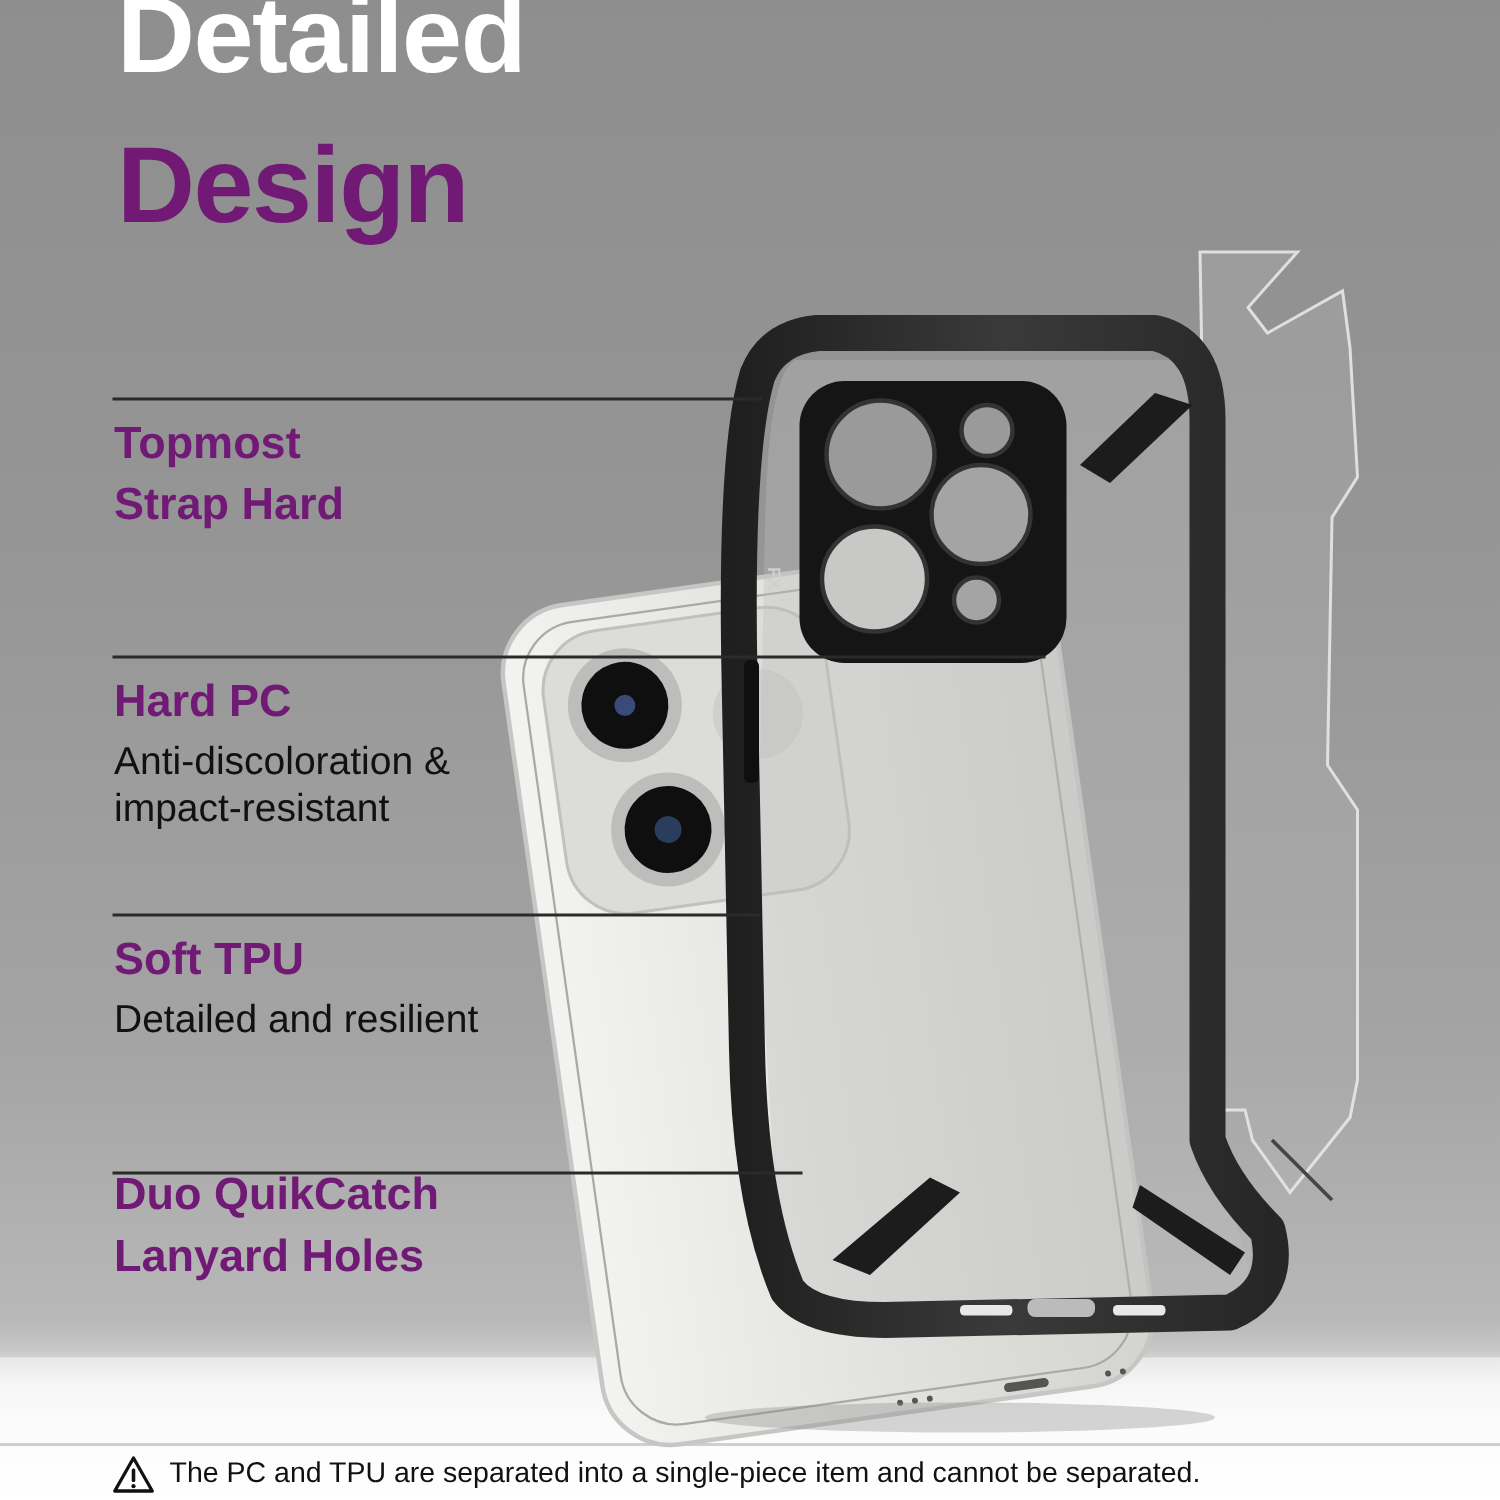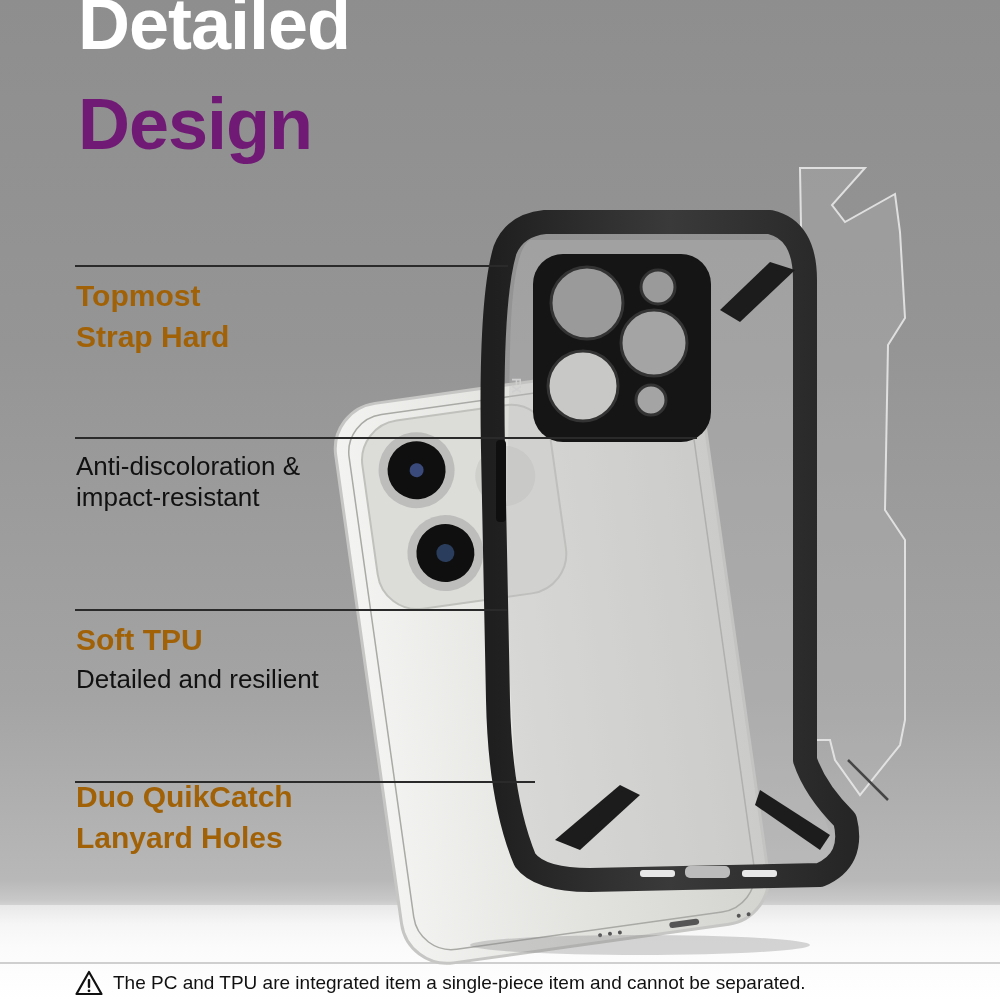--- a/index.html
+++ b/index.html
@@ -17,21 +17,21 @@
     position: absolute; left: 0; right: 0; top: 962px; height: 2px; background: #cfcfcf;
   }
   .title {
     position: absolute; left: 78px; font-weight: 700; font-size: 72px; line-height: 1; letter-spacing: -1px;
   }
   .title-1 { top: -12px; color: #ffffff; }
   .title-2 { top: 88px; color: #701a75; }
 
   .feature { position: absolute; left: 76px; }
   .feature-line { position: absolute; left: 75px; height: 1.5px; background: #2a2a2a; }
-  .feature-heading { font-weight: 700; font-size: 30px; line-height: 41px; color: #a16207; }
+  .feature-heading { font-weight: 700; font-size: 30px; line-height: 41px; color: #701a75; }
   .feature-desc { font-size: 26px; line-height: 31px; color: #111; margin-top: 4px; }
 
   .note {
     position: absolute; left: 75px; top: 970px; display: flex; align-items: center; gap: 10px;
     font-size: 19px; color: #111;
   }
   .note svg { width: 28px; height: 26px; }
 
   .illustration { position: absolute; left: 0; top: 0; width: 1000px; height: 1000px; }
 </style>
@@ -121,20 +121,21 @@
 <div class="title title-2">Design</div>
 
 <div class="feature-line" style="top:265px;width:433px;"></div>
 <div class="feature" style="top:275px;">
   <div class="feature-heading">Topmost</div>
   <div class="feature-heading">Strap Hard</div>
 </div>
 
 <div class="feature-line" style="top:437px;width:622px;"></div>
 <div class="feature" style="top:447px;">
+  <div class="feature-heading">Hard PC</div>
   <div class="feature-desc">
     <div>Anti-discoloration &amp;</div>
     <div>impact-resistant</div>
   </div>
 </div>
 
 <div class="feature-line" style="top:609px;width:432px;"></div>
 <div class="feature" style="top:619px;">
   <div class="feature-heading">Soft TPU</div>
   <div class="feature-desc">
@@ -147,14 +148,14 @@
   <div class="feature-heading">Duo QuikCatch</div>
   <div class="feature-heading">Lanyard Holes</div>
 </div>
 
 <div class="note">
   <svg viewBox="0 0 28 26">
     <path d="M14 2 L26.5 24 L1.5 24 Z" fill="none" stroke="#111" stroke-width="2.2" stroke-linejoin="round"></path>
     <rect x="12.8" y="9" width="2.4" height="9" rx="1" fill="#111"></rect>
     <circle cx="14" cy="20.8" r="1.4" fill="#111"></circle>
   </svg>
-  <span>The PC and TPU are integrated item a single-piece item and cannot be separated.</span>
+  <span>The PC and TPU are separated into a single-piece item and cannot be separated.</span>
 </div>
 
 </body></html>

